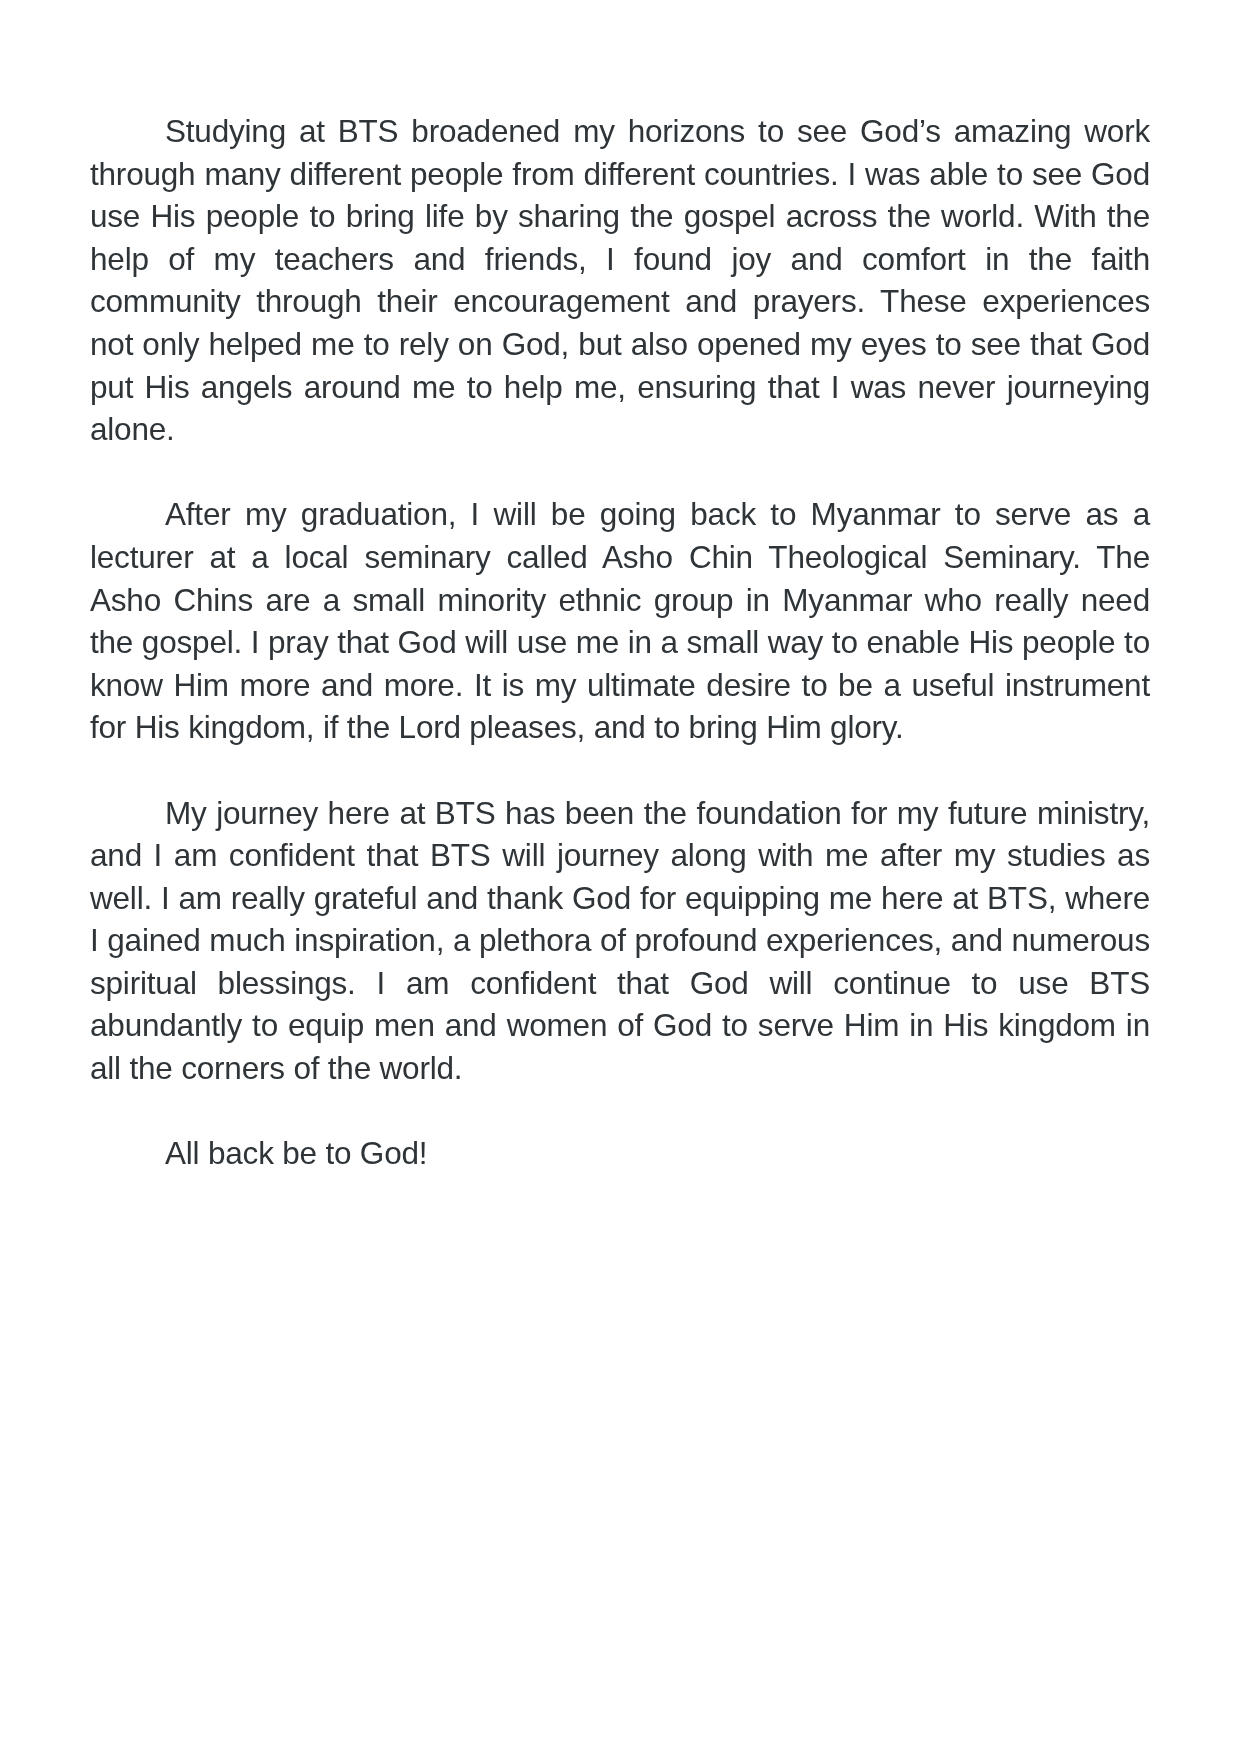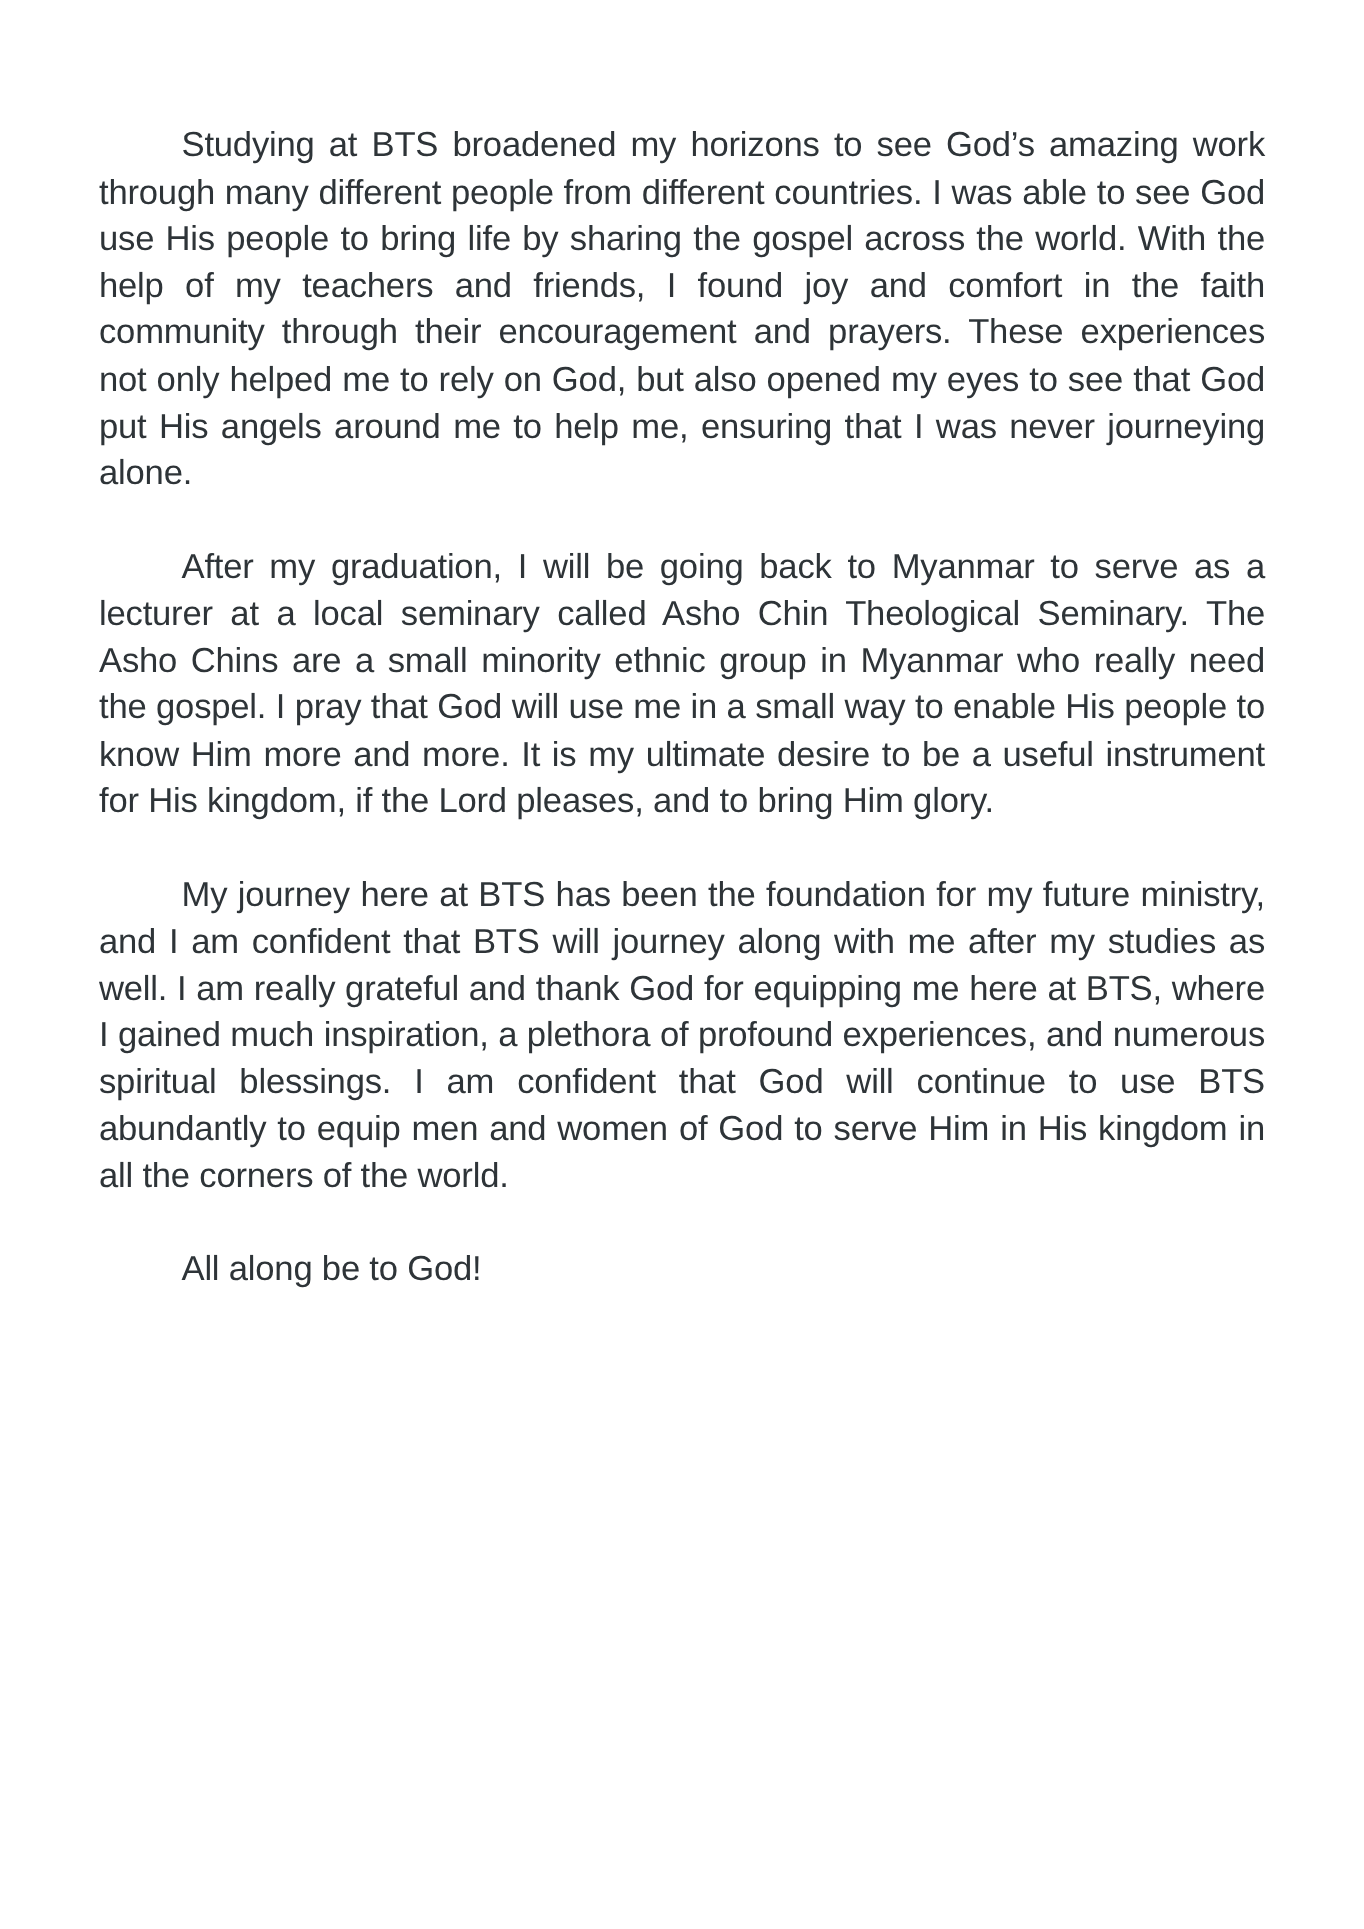--- a/index.html
+++ b/index.html
@@ -49,15 +49,15 @@
     }
   </style>
 </head>
 <body>
 
 <div class="page">
   <div class="body-text">
     <p>Studying at BTS broadened my horizons to see God’s amazing work through many different people from different countries. I was able to see God use His people to bring life by sharing the gospel across the world. With the help of my teachers and friends, I found joy and comfort in the faith community through their encouragement and prayers. These experiences not only helped me to rely on God, but also opened my eyes to see that God put His angels around me to help me, ensuring that I was never journeying alone.</p>
     <p>After my graduation, I will be going back to Myanmar to serve as a lecturer at a local seminary called Asho Chin Theological Seminary. The Asho Chins are a small minority ethnic group in Myanmar who really need the gospel. I pray that God will use me in a small way to enable His people to know Him more and more. It is my ultimate desire to be a useful instrument for His kingdom, if the Lord pleases, and to bring Him glory.</p>
     <p>My journey here at BTS has been the foundation for my future ministry, and I am confident that BTS will journey along with me after my studies as well. I am really grateful and thank God for equipping me here at BTS, where I gained much inspiration, a plethora of profound experiences, and numerous spiritual blessings. I am confident that God will continue to use BTS abundantly to equip men and women of God to serve Him in His kingdom in all the corners of the world.</p>
-    <p>All along be to God!</p>
+    <p>All back be to God!</p>
   </div>
 </div>
 
 </body></html>

